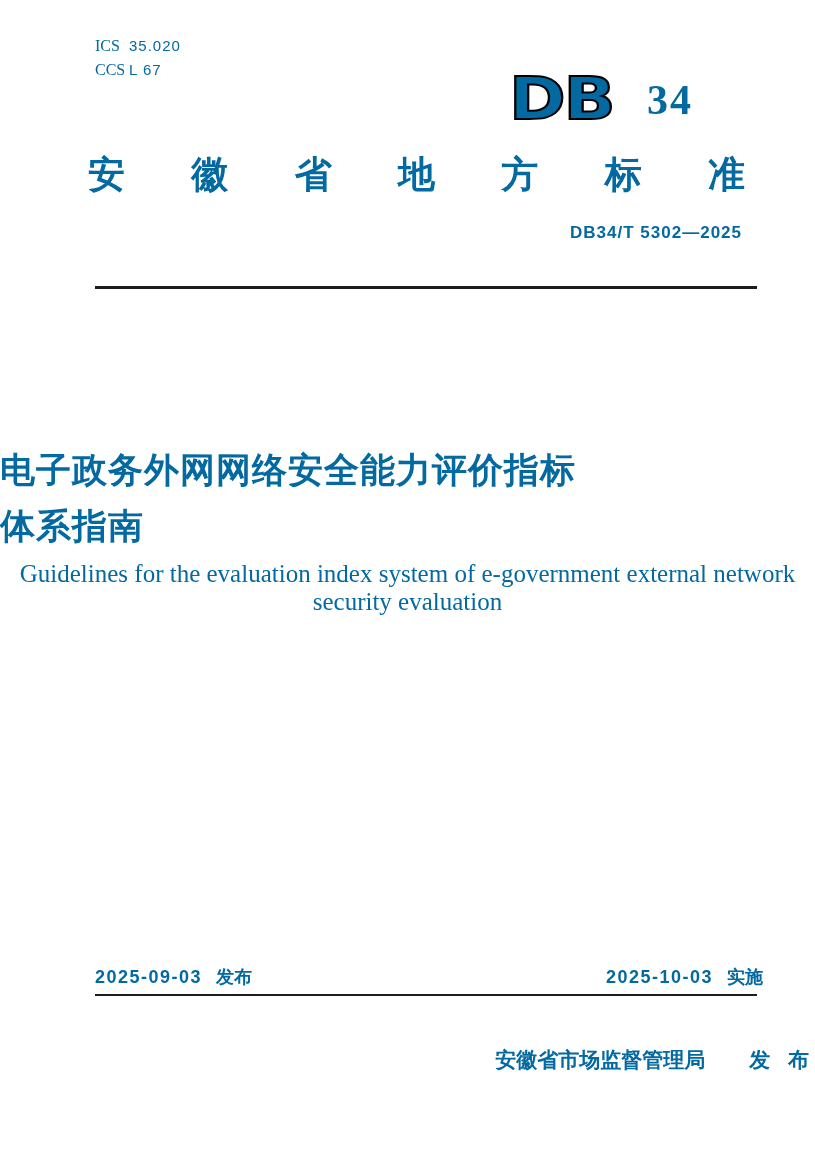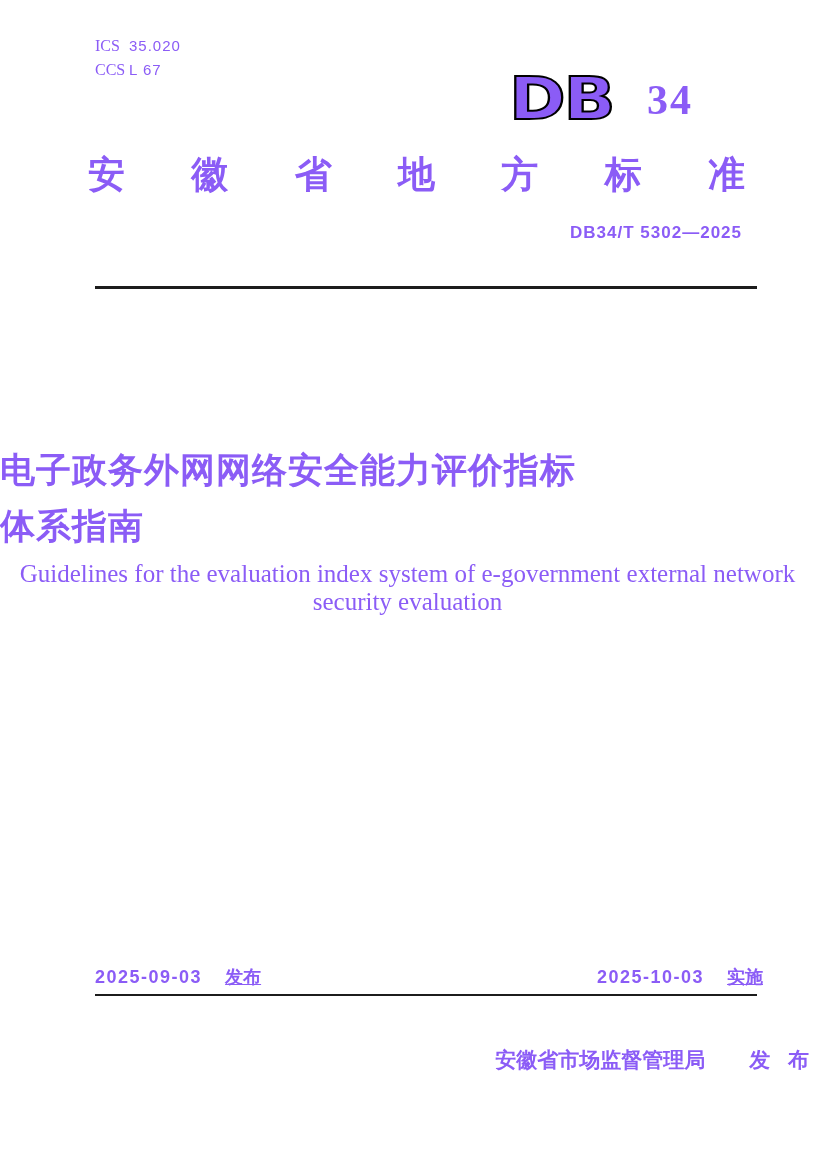--- a/index.html
+++ b/index.html
@@ -6,21 +6,21 @@
     margin: 0;
     padding: 0;
     background: #ffffff;
   }
   .page {
     position: relative;
     width: 815px;
     height: 1151px;
     background: #ffffff;
     font-family: "Liberation Sans", sans-serif;
-    color: #8b5cf6;
+    color: #0369a1;
     overflow: hidden;
   }
 
   
   .ics-block {
     position: absolute;
     top: 34px;
     left: 95px;
     font-size: 15px;
     line-height: 24px;
@@ -138,21 +138,21 @@
     position: absolute;
     top: 965px;
     left: 95px;
     width: 668px;
     display: flex;
     justify-content: space-between;
     font-size: 18px;
     font-weight: 700;
   }
   .date-value { letter-spacing: 1.5px; margin-top: 16px; }
-  .date-label { margin-left: 18px; text-decoration: underline; }
+  .date-label { margin-left: 9px; }
 
   
   .publisher-row {
     position: absolute;
     top: 1046px;
     left: 0;
     width: 815px;
     text-align: right;
     font-size: 21px;
     font-weight: 700;

